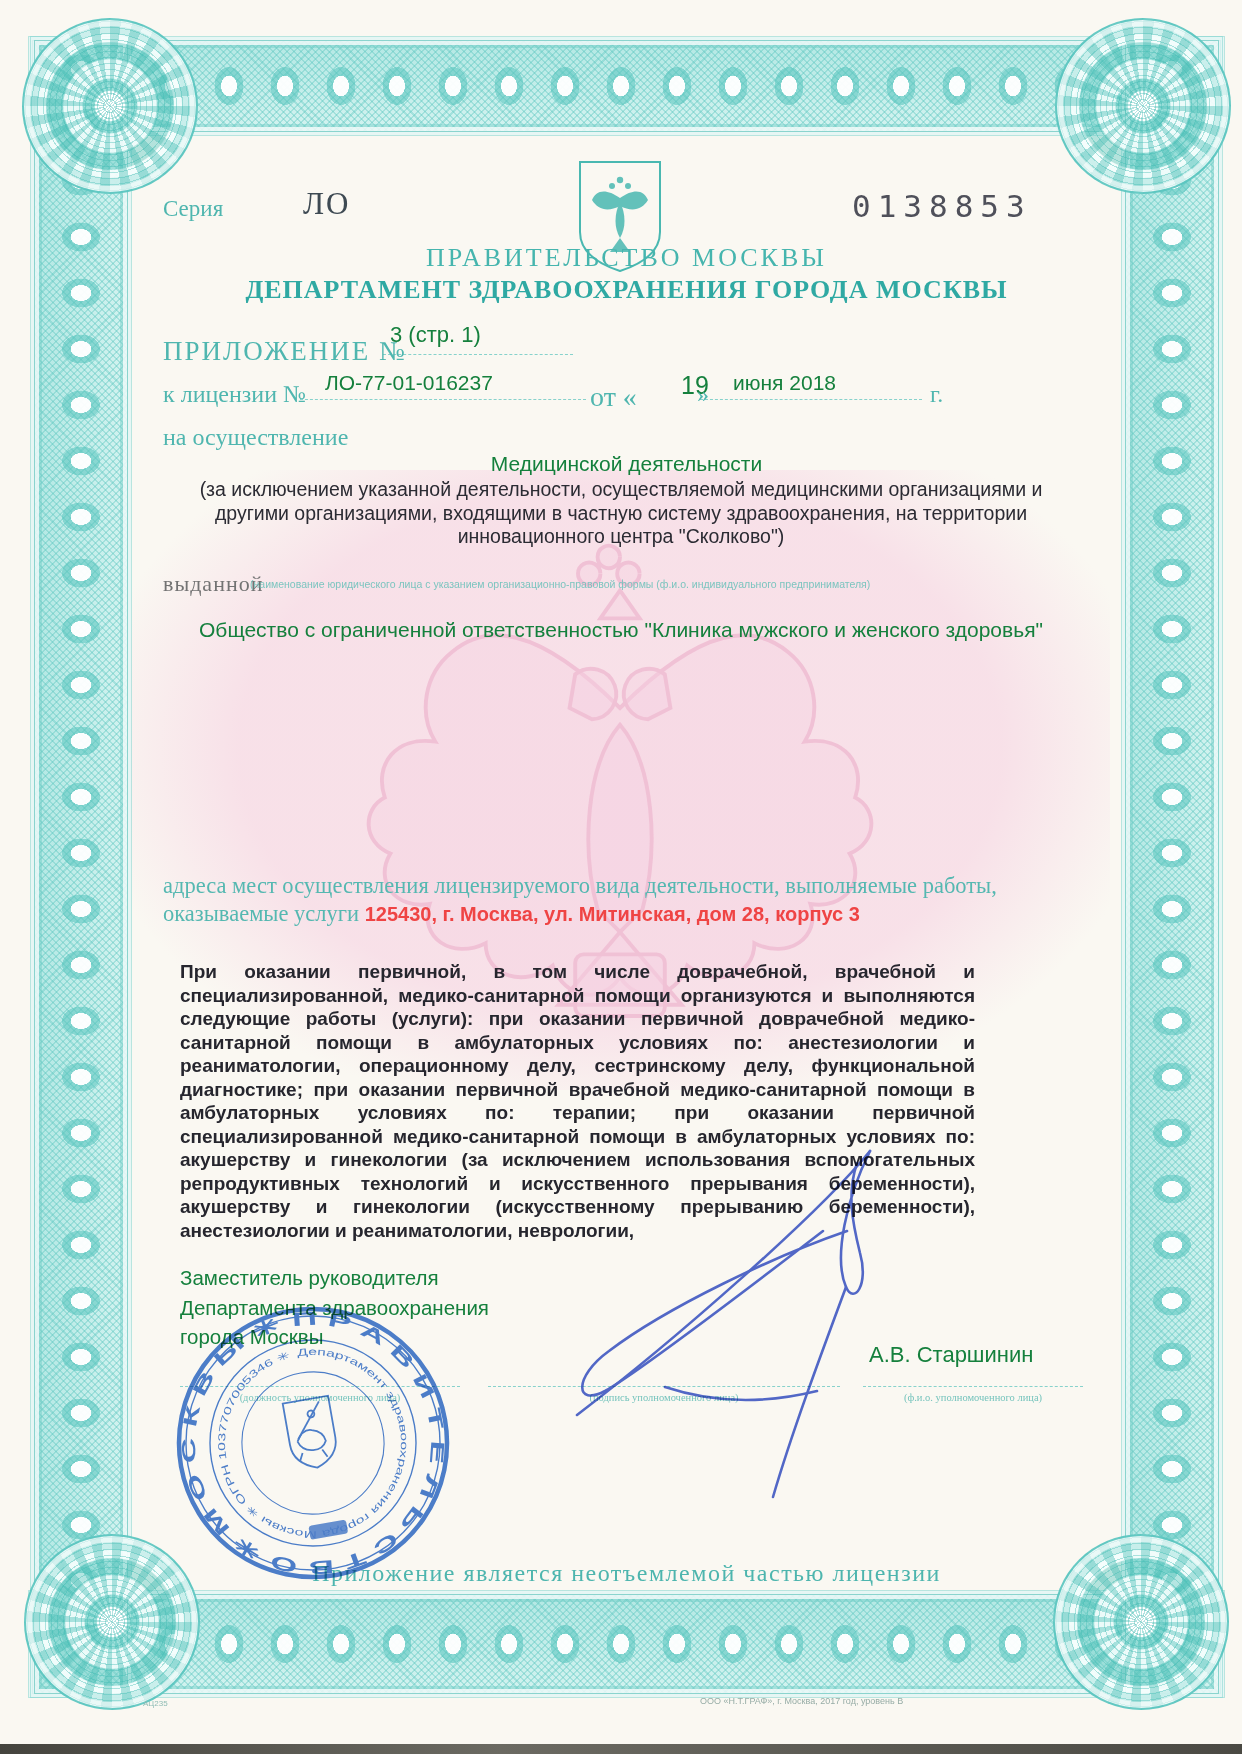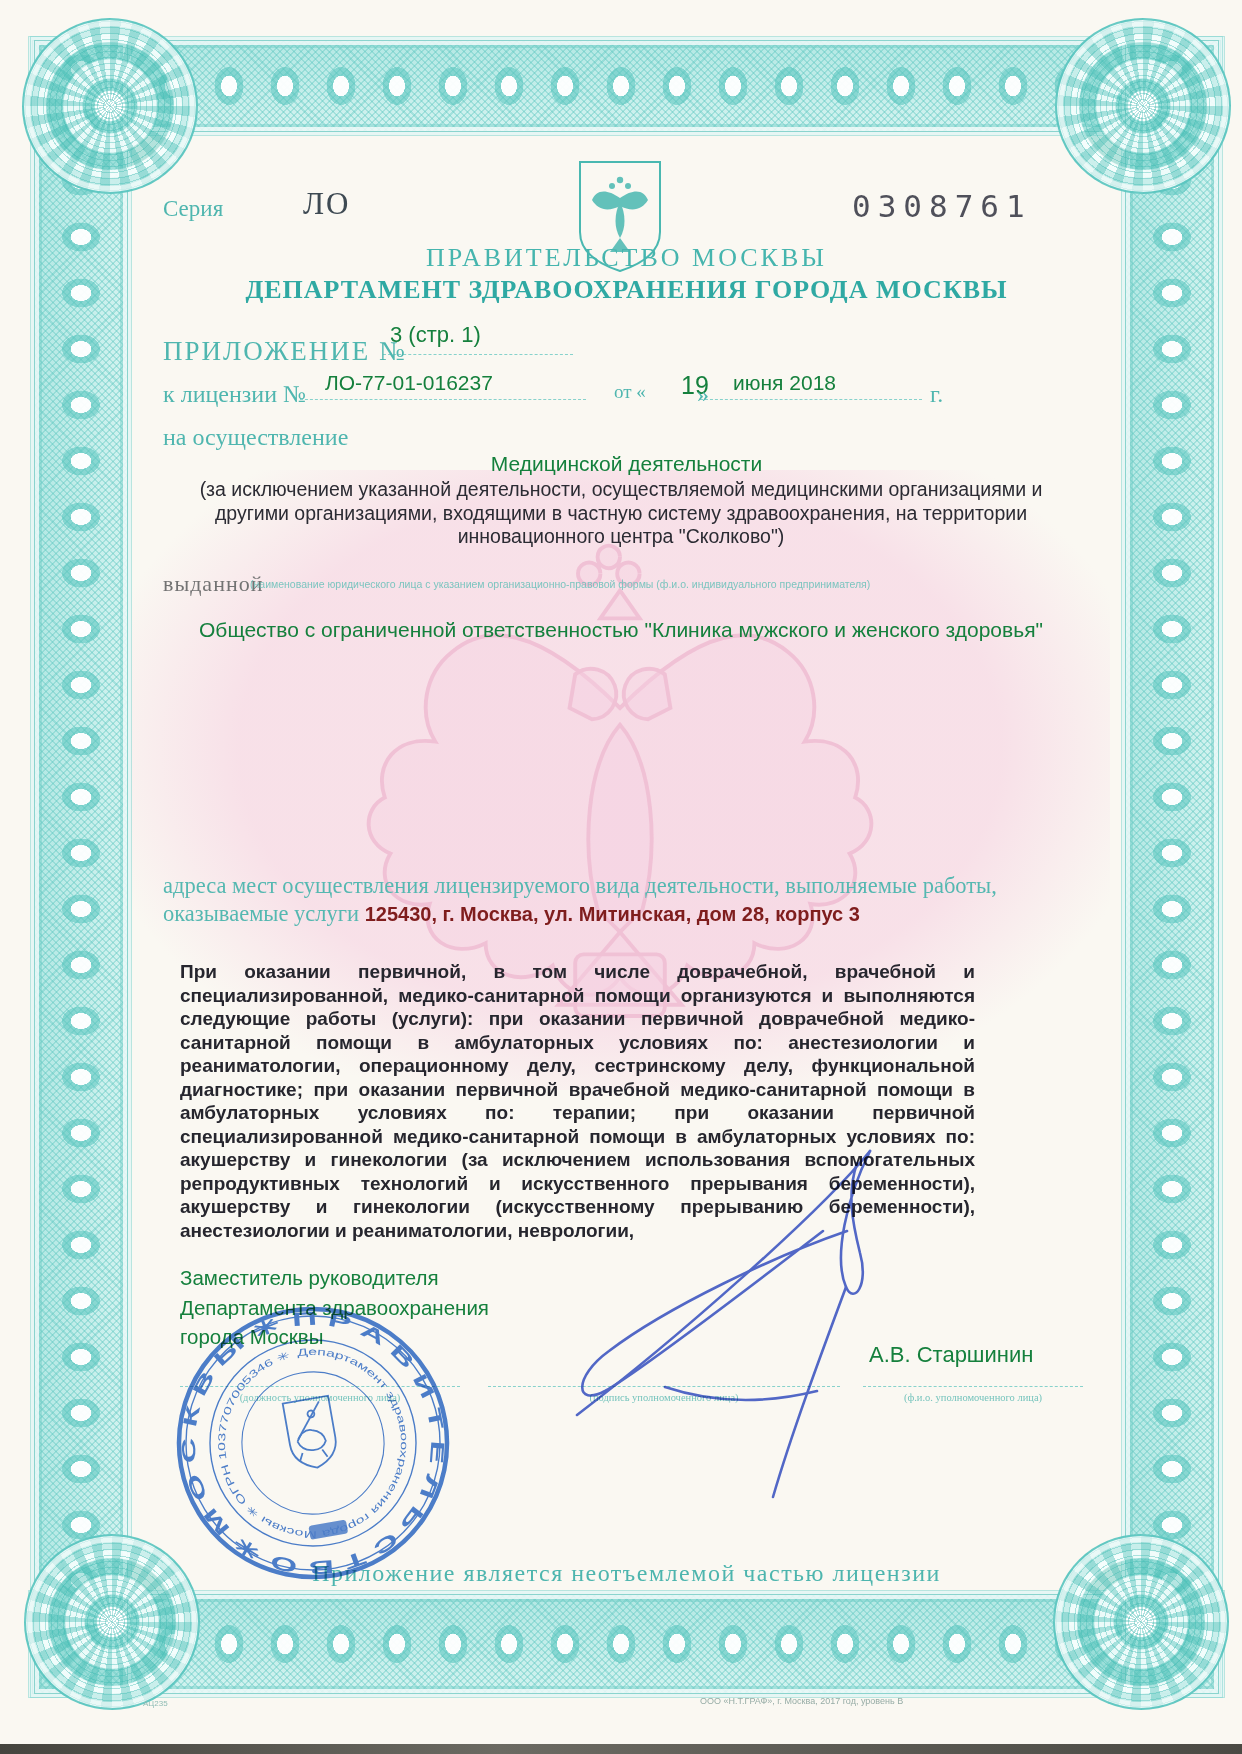--- a/index.html
+++ b/index.html
@@ -53,34 +53,34 @@
   #emblem{left:572px;top:158px;width:96px;height:118px;}
   #gov-title{left:0;right:0;top:243px;text-align:center;font-size:26px;letter-spacing:3px;color:#46b5ae;}
   #dept-title{left:0;right:0;top:275px;text-align:center;font-size:26px;letter-spacing:1px;color:#2fa9a3;font-weight:bold;}
   #appendix-label{left:163px;top:336px;font-size:27px;letter-spacing:2px;}
   #appendix-value{left:390px;top:322px;font-size:22px;}
   .dash{position:absolute;z-index:3;border-bottom:1.5px dashed rgba(96,198,191,.75);}
   #appendix-line{left:383px;top:336px;width:190px;height:18px;}
   #license-label{left:163px;top:381px;font-size:24px;}
   #license-number{left:325px;top:371px;font-size:21px;}
   #license-line{left:300px;top:381px;width:286px;height:18px;}
-  #date-prefix{left:614px;top:381px;font-size:19px;}
+  #date-prefix{left:590px;top:381px;font-size:28px;}
   #date-day{left:645px;top:371px;font-size:25px;margin-left:36px;}
   #date-close{left:697px;top:381px;font-size:24px;}
   #date-rest{left:733px;top:371px;font-size:21px;}
   #date-line{left:700px;top:381px;width:222px;height:18px;}
   #date-suffix{left:930px;top:381px;font-size:24px;}
   #activity-label{left:163px;top:424px;font-size:24px;}
   #activity-title{left:0;right:0;top:452px;text-align:center;font-size:21px;}
   #activity-note{left:191px;top:478px;width:860px;text-align:center;font-size:19.5px;line-height:23.6px;color:#2b2b33;}
   #issued-label{left:163px;top:571px;font-size:22px;letter-spacing:1px;color:#737373;}
   #issued-note{left:250px;top:578px;font-size:10.5px;color:#6fc2bb;opacity:.9;}
   #organization{left:191px;top:616px;width:860px;text-align:center;font-size:21px;line-height:28px;}
   #address-label{left:163px;top:872px;width:920px;font-size:22.5px;line-height:28px;color:#55b8b1;}
-  #address-value{font-family:"Liberation Sans",sans-serif;font-size:20px;color:#7f1d1d;font-weight:bold;}
+  #address-value{font-family:"Liberation Sans",sans-serif;font-size:20px;color:#ef4444;font-weight:bold;}
   #works-text{left:180px;top:960px;width:795px;font-size:19px;line-height:23.5px;
     text-align:justify;color:#26262e;font-weight:bold;}
   #signer-title{left:180px;top:1263px;width:320px;font-size:20.5px;line-height:29.5px;}
   #signer-name{left:845px;top:1342px;font-size:22px;margin-left:24px;}
   #line-left{left:180px;top:1376px;width:280px;height:10px;}
   #line-mid{left:488px;top:1376px;width:352px;height:10px;}
   #line-right{left:863px;top:1376px;width:220px;height:10px;}
   .caption{font-size:10.5px;color:#76c4bd;text-align:center;font-family:"Liberation Serif",serif;}
   #caption-left{left:180px;top:1392px;width:280px;}
   #caption-mid{left:488px;top:1392px;width:352px;}
@@ -126,21 +126,21 @@
         <circle cx="40" cy="28" r="3"></circle>
         <circle cx="56" cy="28" r="3"></circle>
       <path d="M48 40 C34 30 24 32 20 42 C26 52 36 54 48 48 C60 54 70 52 76 42 C72 32 62 30 48 40 Z"></path>
       <path d="M48 44 C42 56 42 70 48 80 C54 70 54 56 48 44 Z"></path>
       <path d="M48 80 l-10 14 h20 z"></path>
     </g>
   </svg>
 
   <div class="pos teal" id="series-label">Серия</div>
   <div class="pos" id="series-value">ЛО</div>
-  <div class="pos" id="serial-number">0308761</div>
+  <div class="pos" id="serial-number">0138853</div>
   <div class="pos teal" id="dept-title">ДЕПАРТАМЕНТ ЗДРАВООХРАНЕНИЯ ГОРОДА МОСКВЫ</div>
   <div class="pos teal" id="gov-title">ПРАВИТЕЛЬСТВО МОСКВЫ</div>
 
   <div class="pos teal" id="appendix-label">ПРИЛОЖЕНИЕ  №</div>
   <div class="pos ink" id="appendix-value">3 (стр. 1)</div>
   <div class="dash" id="appendix-line"></div>
 
   <div class="pos teal" id="license-label">к лицензии №</div>
   <div class="pos ink" id="license-number">ЛО-77-01-016237</div>
   <div class="dash" id="license-line"></div>

